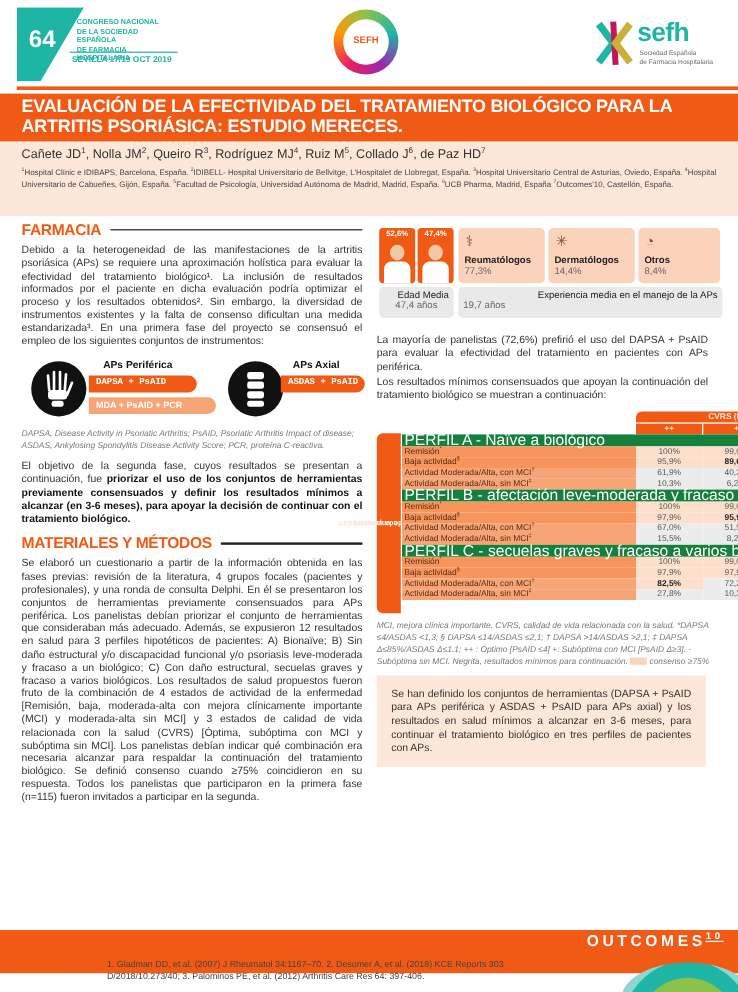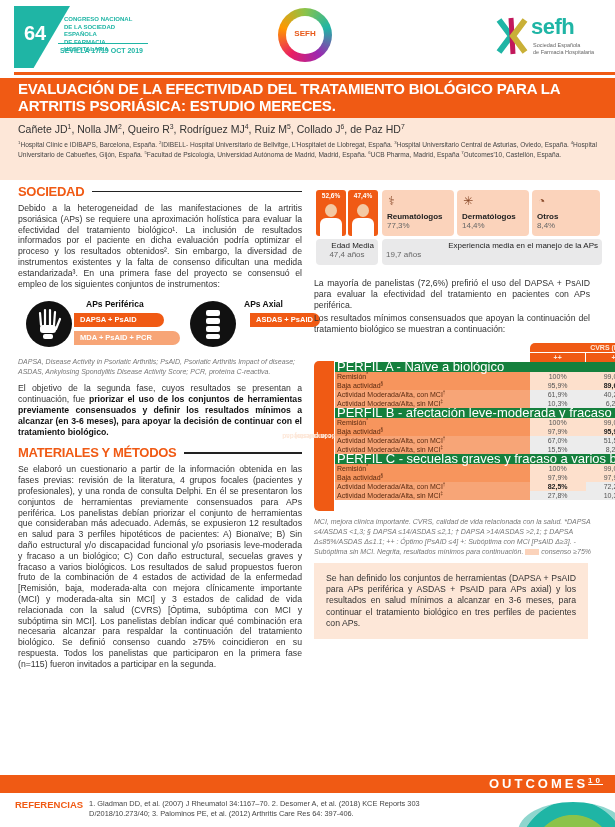--- a/index.html
+++ b/index.html
@@ -41,21 +41,21 @@
   .section-h .line { flex: 1; height: 1.5px; background: #222; margin-left: 8px; }
   .body-text { font-size: 8.7px; line-height: 10.8px; color: #333; text-align: justify; }
   .body-text b { color: #111; }
   .caption { font-size: 7px; line-height: 10px; color: #777; font-style: italic; }
 
   
   .instr { position: relative; height: 62px; margin-top: 6px; }
   .circle { position: absolute; width: 46px; height: 46px; border-radius: 50%; background: #111; top: 6px; }
   .instr .lbl { position: absolute; font-size: 8.5px; font-weight: bold; color: #111; }
   .pill { position: absolute; height: 14px; border-radius: 0 8px 8px 0; font-size: 7.5px; font-weight: bold; color: #fff; padding: 2px 0 0 6px; }
-  .pill.dark { background: #f05a14; }
+  .pill.dark { background: #f05a14; font-family: Liberation Mono, monospace; }
   .pill.light { background: #f7a577; }
 
   
   .stats { position: relative; height: 88px; margin-top: 6px; }
   .doc { position: absolute; width: 30px; height: 46px; background: #f05a14; border-radius: 3px; top: 0; }
   .doc .pct { position: absolute; top: 2px; width: 100%; text-align: center; font-size: 6.5px; color: #fff; font-weight: bold; }
   .doc .face { position: absolute; left: 9px; top: 14px; width: 12px; height: 13px; border-radius: 50%; background: #f3c9a3; }
   .doc .coat { position: absolute; left: 4px; top: 28px; width: 22px; height: 18px; background: #fff; border-radius: 6px 6px 0 0; }
   .spec { position: absolute; top: 0; height: 46px; background: #fbd3bb; border-radius: 4px; padding: 22px 0 0 5px; }
   .spec .n { font-size: 8px; font-weight: bold; color: #222; }
@@ -78,21 +78,21 @@
   td.rl.b { background: #f7a577; color: #5b2a10; }
   td.val { text-align: center; color: #555; width: 56px; }
   td.c { background: #fde0cc; }
   td.g { background: #ececec; }
   td.bold { font-weight: bold; color: #222; }
   .legend-sw { display: inline-block; width: 14px; height: 6px; background: #fbd3bb; vertical-align: middle; }
 
   .concl { background: #fde7d8; padding: 10px 12px; margin-top: 6px; font-size: 8.7px; line-height: 11.2px; color: #333; text-align: justify; }
 
   
-  .footer-bar { position: absolute; left: 0; top: 775px; width: 615px; height: 18px; background: #f05a14; }
+  .footer-bar { position: absolute; left: 0; top: 775px; width: 615px; height: 36px; background: #f05a14; }
   .footer-bar .outcomes { position: absolute; right: 12px; top: 1px; font-size: 13px; font-weight: bold; color: #fff; letter-spacing: 3px; }
   .refs { position: absolute; left: 15px; top: 799px; width: 440px; display: flex; }
   .refs .h { font-size: 9.5px; font-weight: bold; color: #f05a14; margin-right: 6px; white-space: nowrap; }
   .refs .t { font-size: 7.4px; line-height: 10px; color: #444; }
   .blob { position: absolute; left: 518px; top: 802px; width: 110px; height: 60px; border-radius: 50% 50% 0 0;
       background: radial-gradient(ellipse at 50% 100%, #e91e63 0 25%, #ff9800 26% 40%, #8bc34a 41% 55%, #1fb5a5 56% 72%, #8fd6ce 73% 100%); }
 </style>
 </head>
 <body>
 
@@ -131,21 +131,21 @@
 <div class="title-bar">
   <h1>EVALUACIÓN DE LA EFECTIVIDAD DEL TRATAMIENTO BIOLÓGICO PARA LA ARTRITIS PSORIÁSICA: ESTUDIO MERECES.</h1>
 </div>
 <div class="authors-bar">
   <div class="authors" id="authors"><span>Cañete JD<sup>1</sup></span>, <span>Nolla JM<sup>2</sup></span>, <span>Queiro R<sup>3</sup></span>, <span>Rodríguez MJ<sup>4</sup></span>, <span>Ruiz M<sup>5</sup></span>, <span>Collado J<sup>6</sup></span>, <span>de Paz HD<sup>7</sup></span></div>
   <div class="affil" id="affils"><span><sup>1</sup>Hospital Clínic e IDIBAPS, Barcelona, España. </span><span><sup>2</sup>IDIBELL- Hospital Universitario de Bellvitge, L'Hospitalet de Llobregat, España. </span><span><sup>3</sup>Hospital Universitario Central de Asturias, Oviedo, España. </span><span><sup>4</sup>Hospital Universitario de Cabueñes, Gijón, España. </span><span><sup>5</sup>Facultad de Psicología, Universidad Autónoma  de Madrid, Madrid, España. </span><span><sup>6</sup>UCB Pharma, Madrid, España </span><span><sup>7</sup>Outcomes'10, Castellón, España.</span></div>
 </div>
 
 <div class="col-left">
   <div class="section-h">
-    <h2>SOCIEDAD</h2>
+    <h2>FARMACIA</h2>
       <div class="line"></div>
   </div>
   <p class="body-text">Debido a la heterogeneidad de las manifestaciones de la artritis psoriásica (APs) se requiere una aproximación holística para evaluar la efectividad del tratamiento biológico¹. La inclusión de resultados informados por el paciente en dicha evaluación podría optimizar el proceso y los resultados obtenidos². Sin embargo, la diversidad de instrumentos existentes y la falta de consenso dificultan una medida estandarizada³. En una primera fase del proyecto se consensuó el empleo de los siguientes conjuntos de instrumentos:</p>
 
   <div class="instr">
     <div class="circle" style="left:8px;">
       <svg viewBox="0 0 46 46" width="46" height="46">
         <g stroke="#fff" stroke-width="2.2" stroke-linecap="round" fill="none">
           <line x1="14" y1="12" x2="15" y2="24"></line>
             <line x1="19" y1="9" x2="19" y2="24"></line>
@@ -164,21 +164,21 @@
     <div class="circle" style="left:172px;">
       <svg viewBox="0 0 46 46" width="46" height="46">
         <g fill="#fff">
           <rect x="16" y="9" width="14" height="6" rx="2"></rect>
             <rect x="16" y="17" width="14" height="6" rx="2"></rect>
           <rect x="16" y="25" width="14" height="6" rx="2"></rect>
             <rect x="16" y="33" width="14" height="5" rx="2"></rect>
         </g>
       </svg>
     </div>
-    <div class="pill dark" style="left:232px; top:18px; width:70px;">ASDAS + PsAID</div>
+    <div class="pill dark" style="left:216px; top:18px; width:70px;">ASDAS + PsAID</div>
     <div class="lbl" style="left:226px; top:4px;">APs Axial</div>
   </div>
 
   <p class="caption">DAPSA, Disease Activity in Psoriatic Arthritis; PsAID, Psoriatic Arthritis Impact of disease; ASDAS, Ankylosing Spondylitis Disease Activity Score; PCR, proteína C-reactiva.</p>
   <p class="body-text" style="margin-top:6px;"><span>El objetivo de la segunda fase, cuyos resultados se presentan a continuación, fue </span><b>priorizar el uso de los conjuntos de herramientas previamente consensuados y definir los resultados mínimos a alcanzar (en 3-6 meses), para apoyar la decisión de continuar con el tratamiento biológico.</b></p>
 
   <div class="section-h" style="margin-top:8px;">
     <h2>MATERIALES Y MÉTODOS</h2>
       <div class="line"></div>
   </div>

